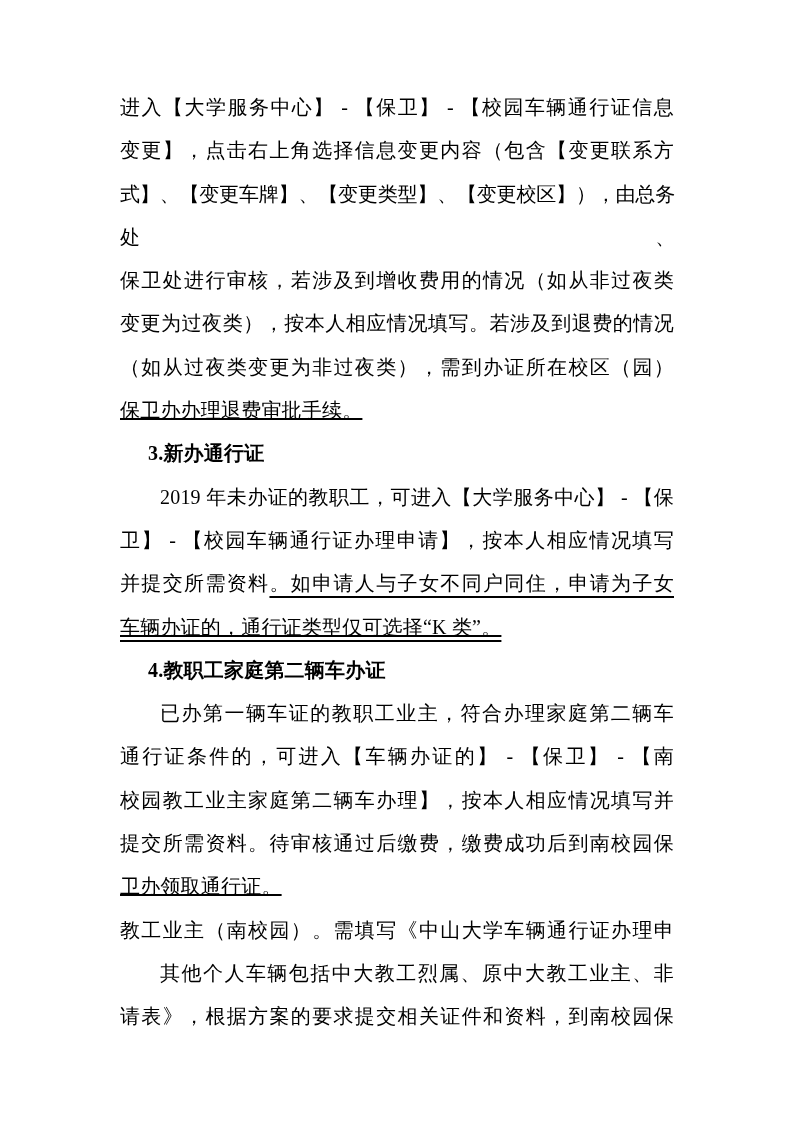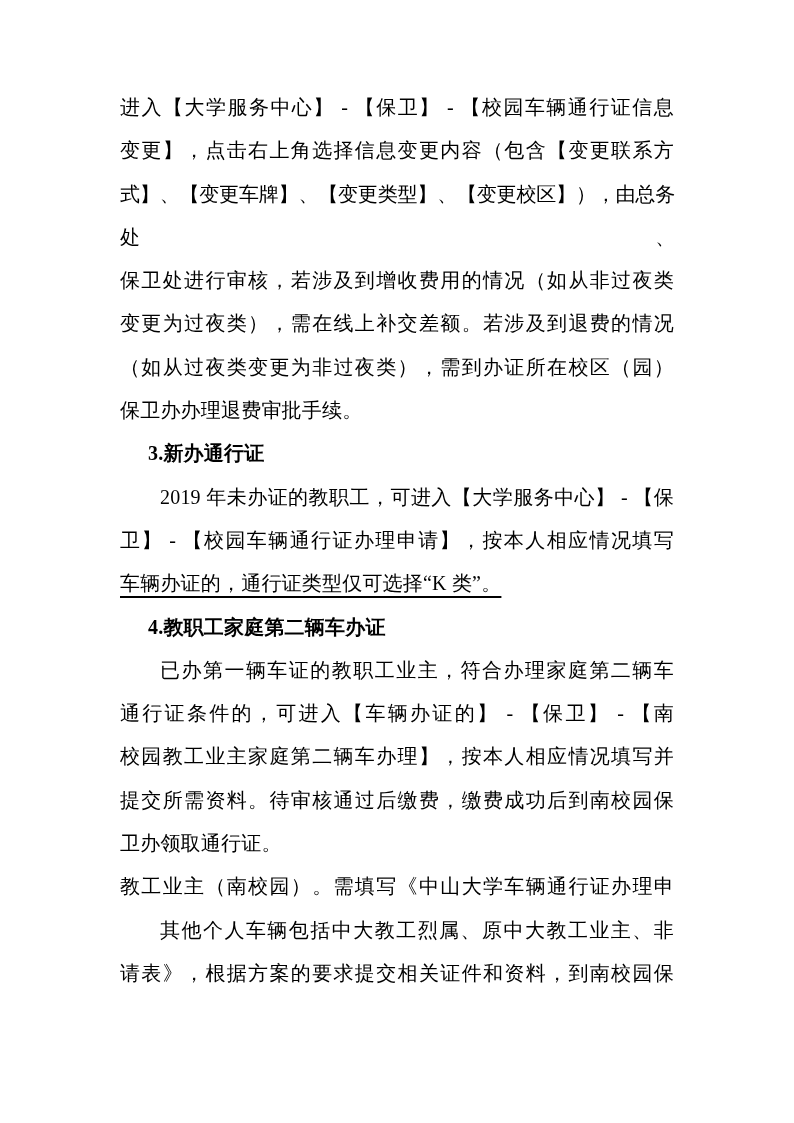--- a/index.html
+++ b/index.html
@@ -33,20 +33,21 @@
   }
   .line {
     text-align: justify;
     text-align-last: justify;
     white-space: normal;
     min-height: 43.3px;
   }
   .line.endline {
     text-align: right;
     text-align-last: left;
+    text-decoration: underline;
   }
   .line.indent {
     text-indent: 2em;
   }
   .line.tight {
     letter-spacing: -1.2px;
   }
   .heading {
     font-weight: 700;
     text-align: center;
@@ -68,28 +69,29 @@
 </head>
 <body>
 
 <div class="page">
   <div class="content">
 
     <div class="line">进入【大学服务中心】 - 【保卫】 - 【校园车辆通行证信息</div>
     <div class="line">变更】，点击右上角选择信息变更内容（包含【变更联系方</div>
     <div class="line tight">式】、【变更车牌】、【变更类型】、【变更校区】），由总务处、</div>
     <div class="line">保卫处进行审核，若涉及到增收费用的情况（如从非过夜类</div>
-    <div class="line">变更为过夜类），需在线上补交差额。若涉及到退费的情况</div>
+    <div class="line">变更为过夜类），按本人相应情况填写。若涉及到退费的情况</div>
     <div class="line">（如从过夜类变更为非过夜类），需到办证所在校区（园）</div>
     <div class="line endline">保卫办办理退费审批手续。</div>
 
     <div class="heading">3.新办通行证</div>
 
     <div class="line indent">2019 年未办证的教职工，可进入【大学服务中心】 - 【保</div>
     <div class="line">卫】 - 【校园车辆通行证办理申请】，按本人相应情况填写</div>
+    <div class="line"><span>并提交所需资料</span><span class="u">。如申请人与子女不同户同住，申请为子女</span></div>
     <div class="line endline"><span class="u">车辆办证的，通行证类型仅可选择“K 类”。</span></div>
 
     <div class="heading">4.教职工家庭第二辆车办证</div>
 
     <div class="line indent">已办第一辆车证的教职工业主，符合办理家庭第二辆车</div>
     <div class="line">通行证条件的，可进入【车辆办证的】 - 【保卫】 - 【南</div>
     <div class="line">校园教工业主家庭第二辆车办理】，按本人相应情况填写并</div>
     <div class="line">提交所需资料。待审核通过后缴费，缴费成功后到南校园保</div>
     <div class="line endline">卫办领取通行证。</div>
 

